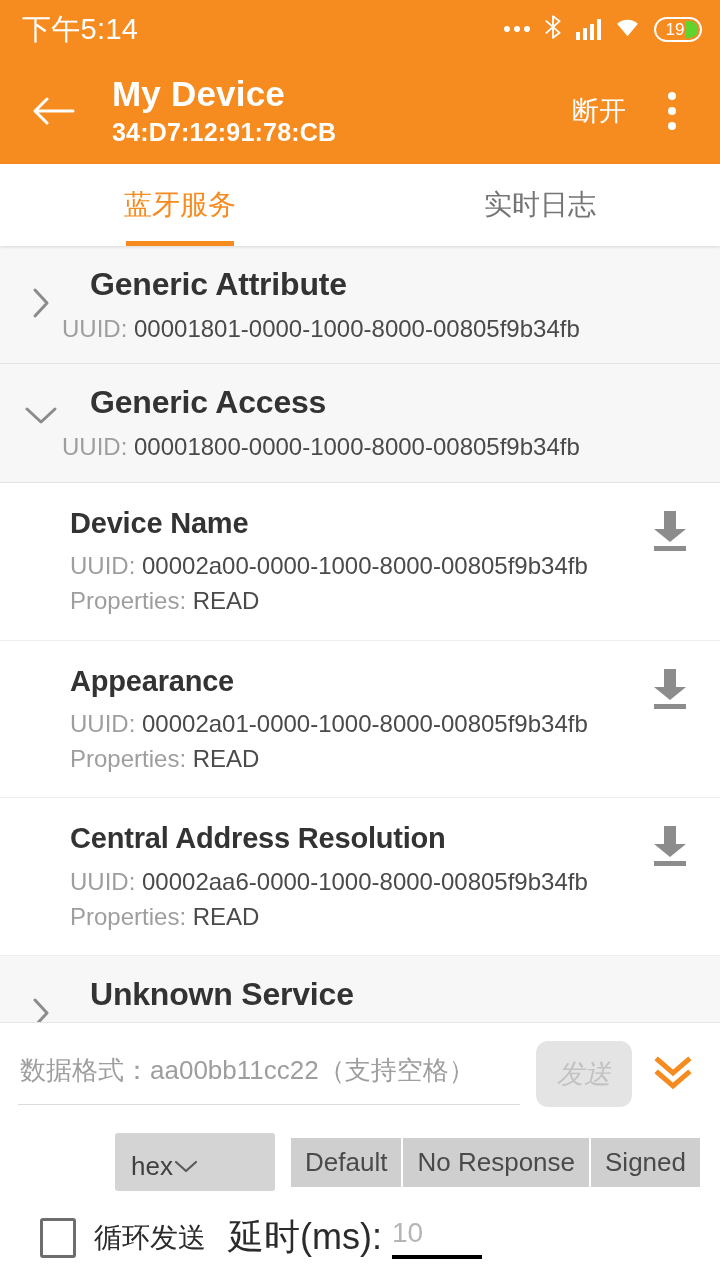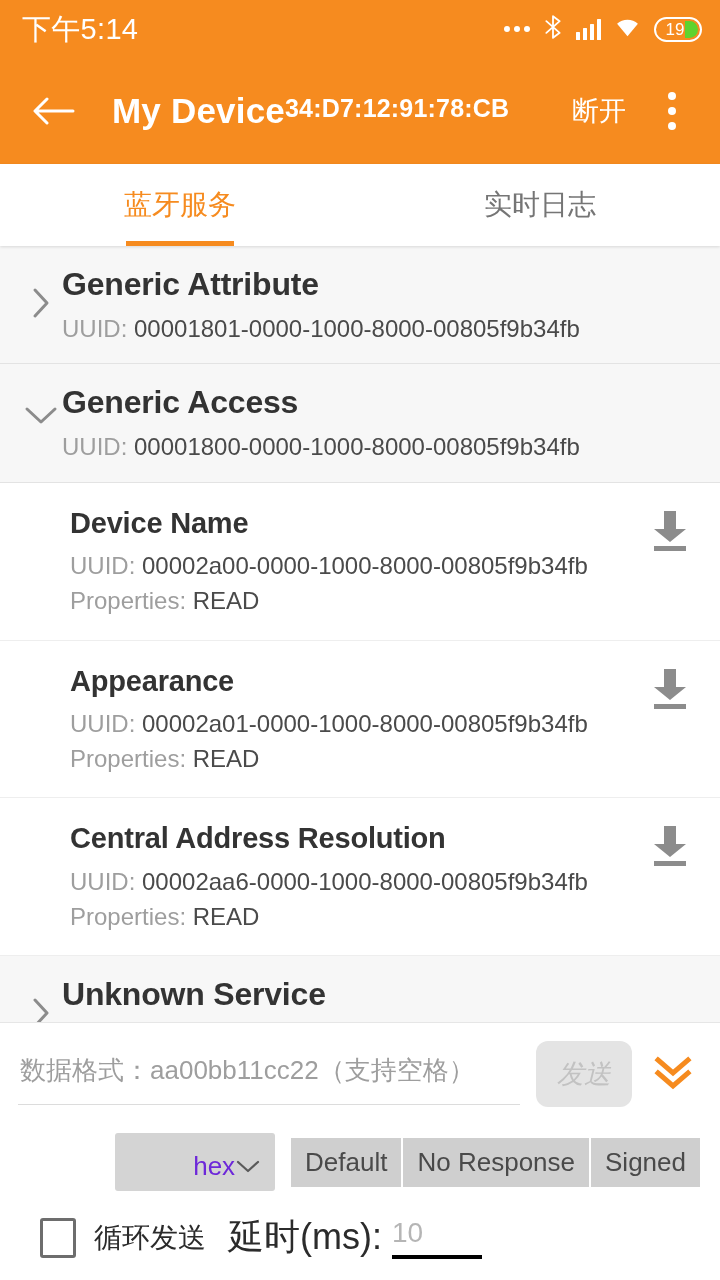--- a/index.html
+++ b/index.html
@@ -35,21 +35,21 @@
   }
   .battery .fill { position:absolute; right:2px; top:2px; bottom:2px; width: 13px; background:#5fd32e; border-radius: 0 9px 9px 0; }
   .battery .lvl { position: relative; z-index:2; width: 100%; text-align: center; font-size: 17px; color:#fff; line-height:1; padding-right:6px;}
 
   
   .appbar {
     height: 106px; background: #F68B1F; color:#fff;
     display: flex; align-items: center; padding: 0 22px 0 26px;
   }
   .back-btn { width: 56px; height: 56px; display:flex; align-items:center; justify-content:center; flex: 0 0 auto; }
-  .titles { flex: 1 1 auto; margin-left: 30px; display: flex; flex-direction: row; justify-content:flex-start; }
+  .titles { flex: 1 1 auto; margin-left: 30px; display: flex; flex-direction: column; justify-content:center; }
   .title-main { font-size: 35px; font-weight: 700; line-height: 1.15; letter-spacing: .2px; }
   .title-sub { font-size: 25px; font-weight: 700; line-height: 1.25; margin-top: 2px; letter-spacing: .2px; }
   .action-text { font-size: 27px; color:#fff; padding: 10px 6px; flex: 0 0 auto; }
   .overflow-btn { width: 52px; height: 60px; display:flex; flex-direction: column; align-items:center; justify-content:center; gap:7px; flex:0 0 auto; margin-left: 14px;}
   .overflow-btn i { width: 8px; height: 8px; border-radius:50%; background:#fff; display:block; }
 
   
   .tabs {
     height: 82px; background: #ffffff; display: flex;
     box-shadow: 0 1px 3px rgba(0,0,0,.13);
@@ -68,21 +68,21 @@
   
   .list { position:absolute; top: 246px; left:0; right:0; bottom: 0; overflow:hidden; background:#fff; }
 
   .service-row {
     background: #f7f7f7; padding: 18px 20px 20px 20px;
     border-bottom: 1px solid #e3e3e3; position: relative;
     display:flex; align-items: flex-start;
   }
   .chev-box { width: 42px; flex:0 0 auto; display:flex; align-items:center; justify-content:center; padding-top: 22px; }
   .svc-text { flex:1 1 auto; }
-  .svc-name { font-size: 32px; font-weight: 700; color:#333333; line-height: 1.3; letter-spacing: -.2px; }
+  .svc-name { font-size: 32px; font-weight: 700; color:#333333; line-height: 1.3; letter-spacing: -.2px; margin-left: 28px; }
   .svc-uuid { font-size: 24px; color:#4a4a4a; margin-top: 9px; line-height: 1.2; }
   .svc-uuid .lbl { color:#9e9e9e; }
 
   .char-row {
     background:#ffffff; padding: 22px 20px 24px 70px;
     border-bottom: 1px solid #eeeeee; position: relative;
     display:flex; align-items: flex-start;
   }
   .char-text { flex: 1 1 auto; }
   .char-name { font-size: 29px; font-weight: 700; color:#333333; line-height: 1.25; letter-spacing: -.2px; }
@@ -108,22 +108,22 @@
     width: 96px; height: 66px; margin-left: 16px; background:#e4e4e4;
     border:none; border-radius: 12px; color:#c2c2c2; font-size: 27px;
     font-family: "Liberation Sans", "DejaVu Sans", sans-serif;
     font-style: italic;
   }
   .expand-btn { width: 58px; height: 66px; margin-left: 12px; display:flex; align-items:center; justify-content:center; }
 
   .opts-row { display:flex; align-items:center; justify-content:flex-end; margin-top: 20px; padding-right: 2px; }
   .select-box {
     width: 160px; height: 58px; background:#d4d4d4; border-radius: 3px;
-    display:flex; align-items:center; justify-content:flex-end;
-    padding: 8px 14px 0 16px; font-size: 26px; color:#6d28d9; margin-right: 16px;
+    display:flex; align-items:center; justify-content:flex-start;
+    padding: 8px 14px 0 16px; font-size: 26px; color:#404040; margin-right: 16px;
   }
   .seg-group { display:flex; gap: 2px; }
   .seg-btn {
     background:#cfcfcf; color:#4a4a4a; font-size: 26px; height: 49px;
     display:flex; align-items:center; justify-content:center; padding: 0 14px;
     font-family: "Liberation Sans", "DejaVu Sans", sans-serif;
   }
 
   .loop-row { display:flex; align-items:center; margin-top: 22px; padding-left: 22px; }
   .checkbox { width: 36px; height: 40px; border: 3px solid #6d6d6d; border-radius: 3px; flex:0 0 auto; }

